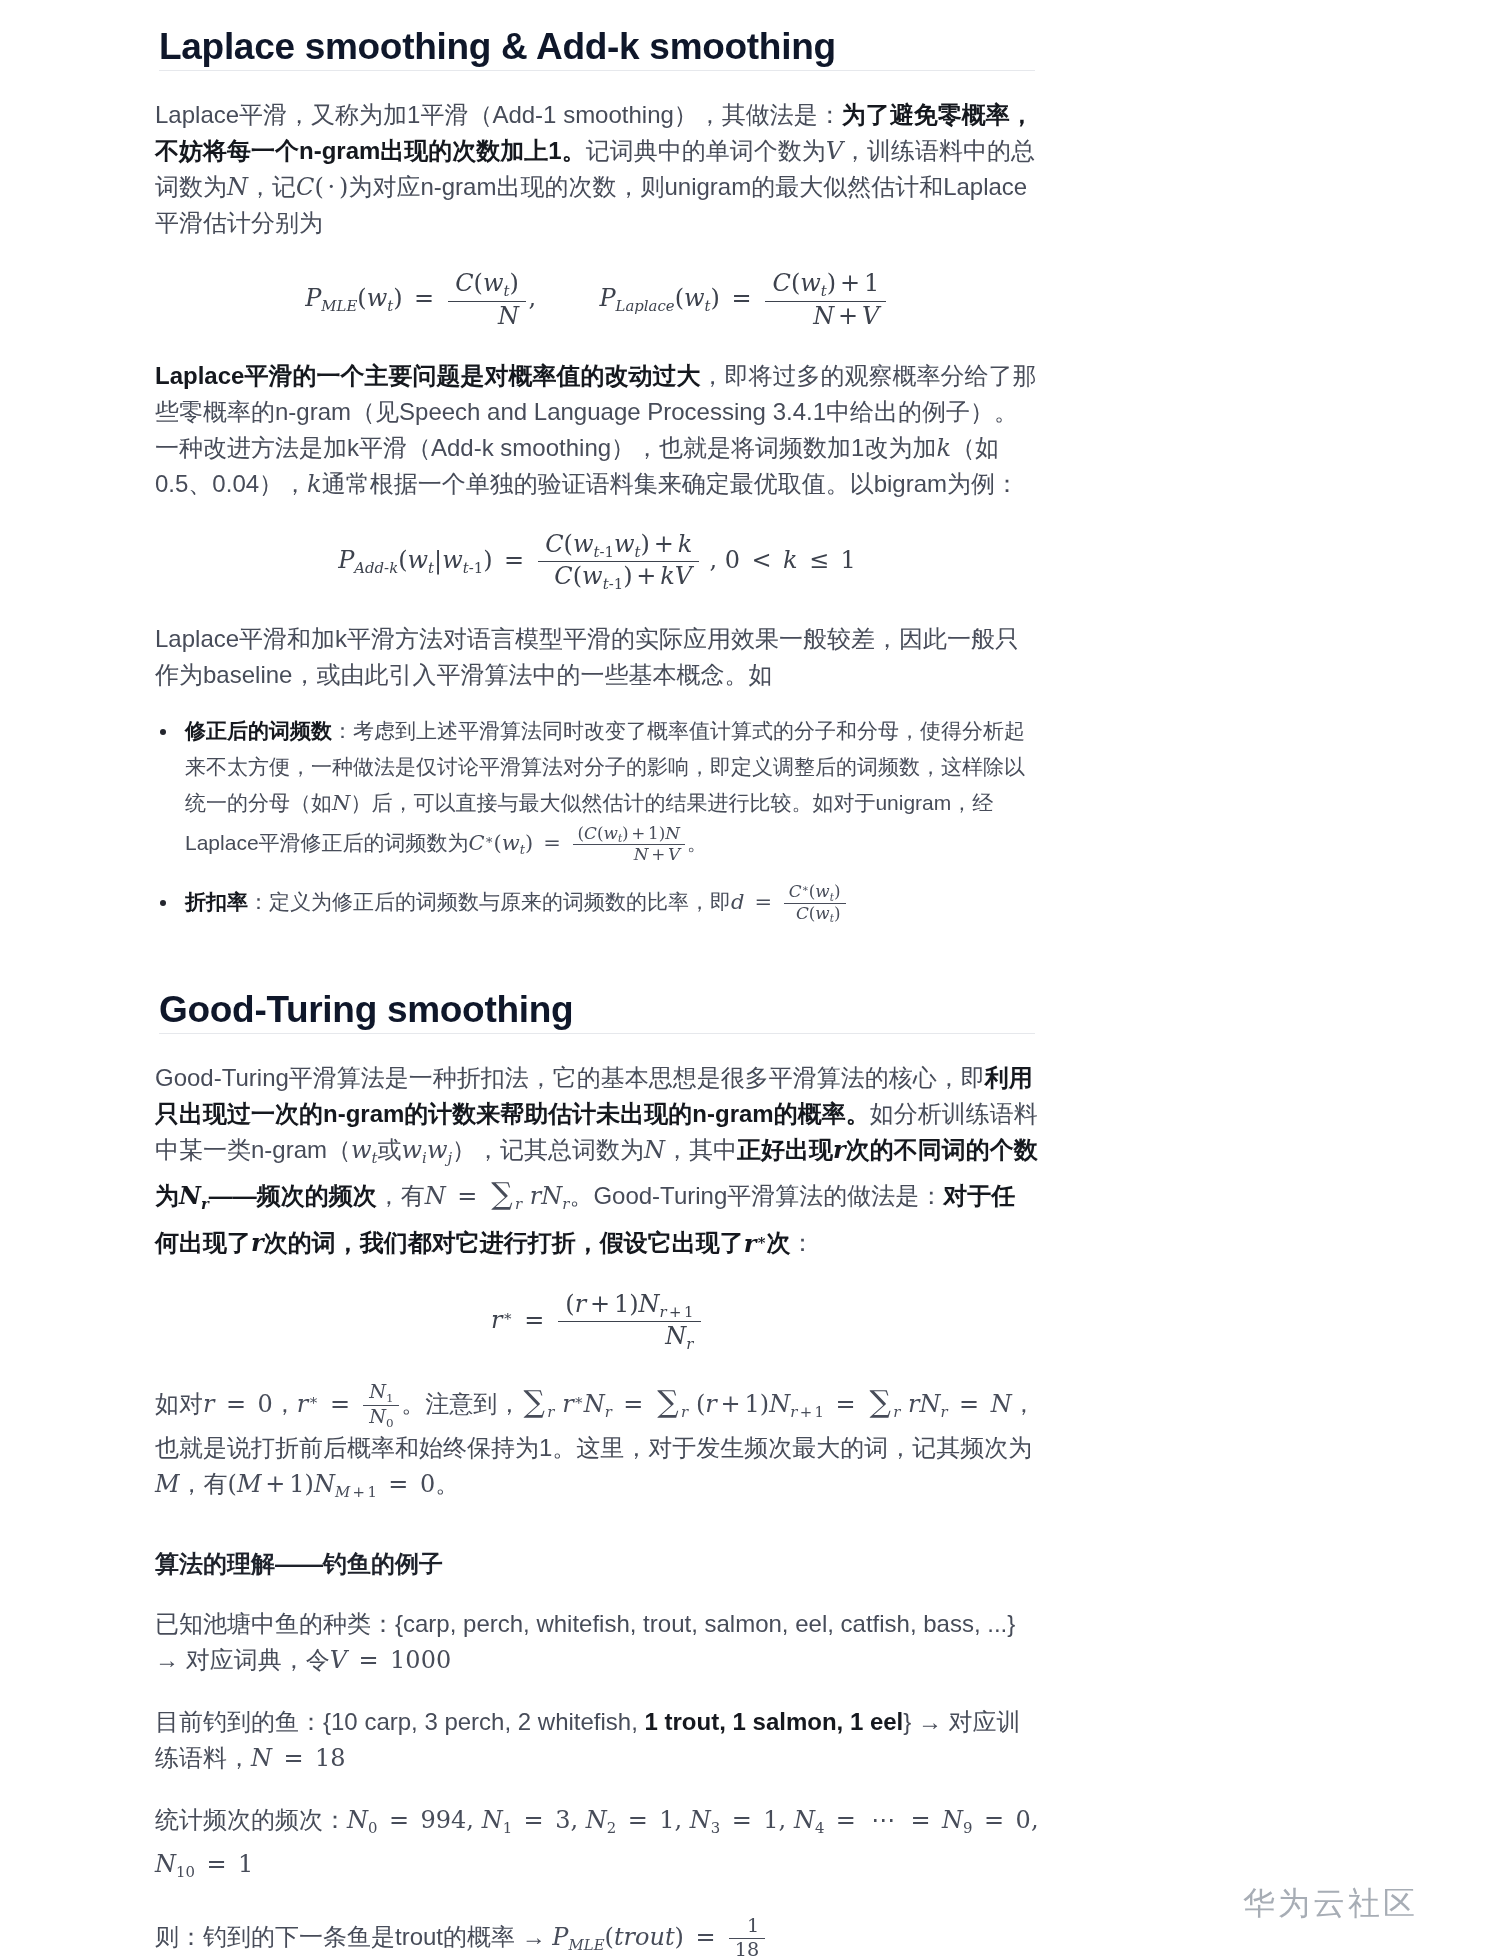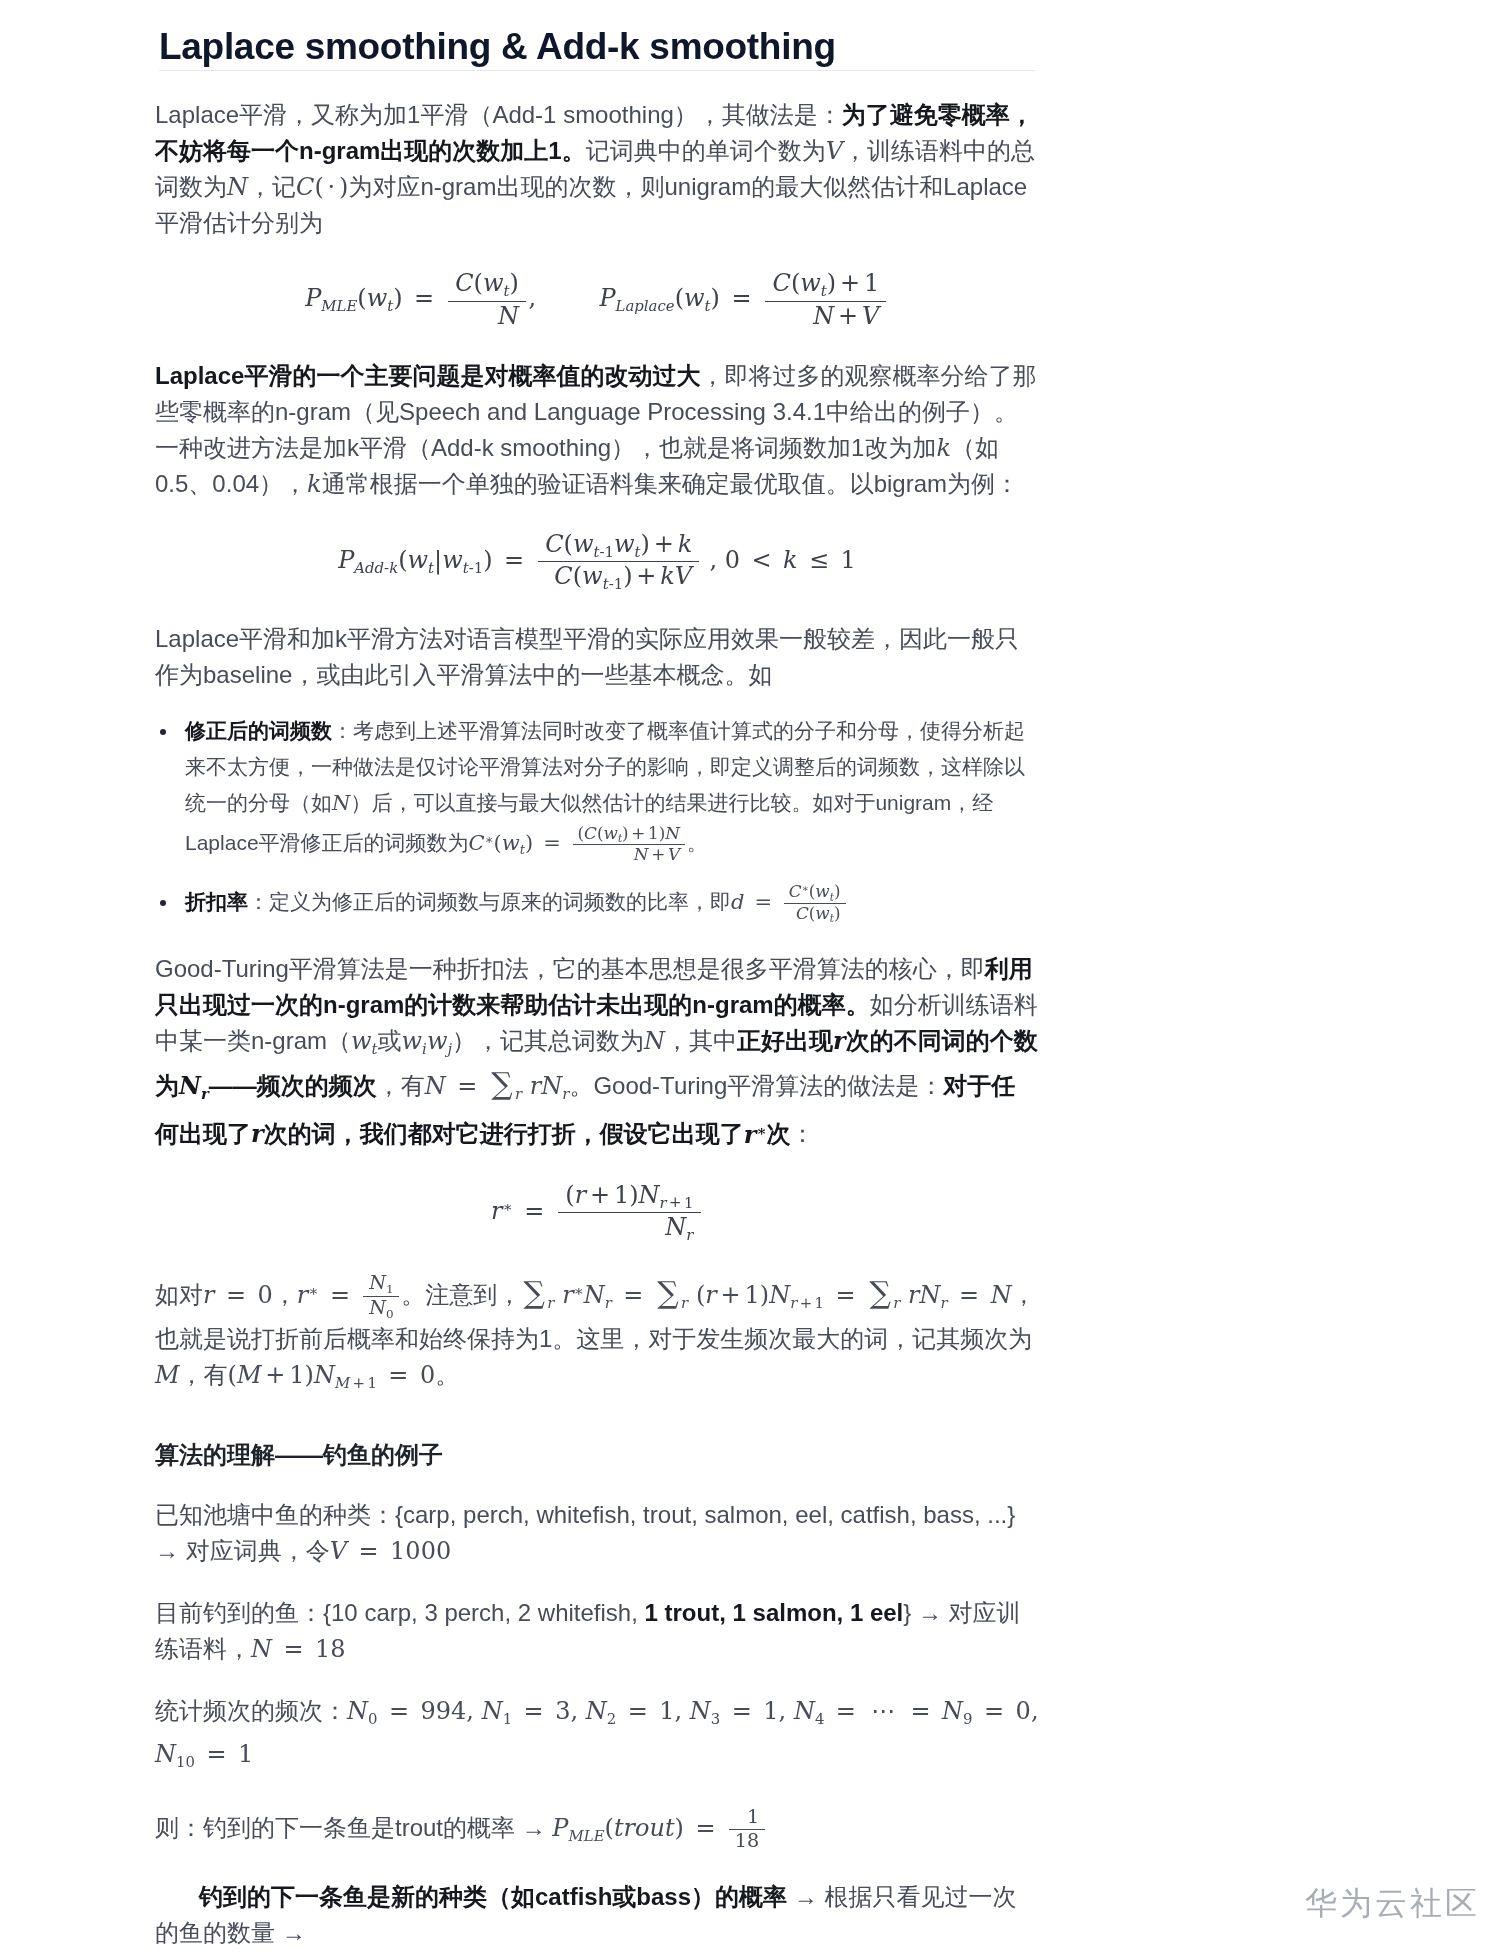--- a/index.html
+++ b/index.html
@@ -31,38 +31,39 @@
   .msup { font-size:0.62em; vertical-align:0.5em; }
   .msum { font-style:normal; font-size:1.25em; padding:0 0.08em; }
   .mfrac { display:inline-block; vertical-align:middle; text-align:right; line-height:1.18; padding:0 0.1em; }
   .mnum { display:block; padding:0 0.3em; border-bottom:1.5px solid currentColor; }
   .mden { display:block; padding:0 0.3em; }
   .para .mfrac, .blist .mfrac { font-size:0.8em; }
   .formula {
     margin:28px 0; text-align:center; font-size:24px; color:#3d424d; line-height:1.3;
   }
   .watermark {
-    position:absolute; left:1305px; top:1882px;
+    position:absolute; left:1243px; top:1882px;
     font-size:32px; color:#a7adb5; letter-spacing:3px; font-weight:400;
   }
 </style>
 </head>
 <body>
 
 <div class="article">
   <h1 class="sec-title">Laplace smoothing &amp; Add-k smoothing</h1>
   <p class="para"><span>Laplace平滑，又称为加1平滑（Add-1 smoothing），其做法是：</span><span class="seg-bold">为了避免零概率，不妨将每一个n-gram出现的次数加上1。</span><span>记词典中的单词个数为</span><span class="math"><span class="mi">V</span></span><span>，训练语料中的总词数为</span><span class="math"><span class="mi">N</span></span><span>，记</span><span class="math"><span class="mi">C</span><span class="mn">(</span><span class="mo">·</span><span class="mn">)</span></span><span>为对应n-gram出现的次数，则unigram的最大似然估计和Laplace平滑估计分别为</span></p>
   <div class="formula"><span class="math"><span class="mi">P</span><span class="msub"><span class="mi">M</span><span class="mi">L</span><span class="mi">E</span></span><span class="mn">(</span><span class="mi">w</span><span class="msub"><span class="mi">t</span></span><span class="mn">)</span><span class="mn"> </span><span class="mo">=</span><span class="mn"> </span><span class="mfrac"><span class="mnum"><span class="mi">C</span><span class="mn">(</span><span class="mi">w</span><span class="msub"><span class="mi">t</span></span><span class="mn">)</span></span><span class="mden"><span class="mi">N</span></span></span><span class="mn">,</span><span class="mo">  </span><span class="mn"> </span><span class="mi">P</span><span class="msub"><span class="mi">L</span><span class="mi">a</span><span class="mi">p</span><span class="mi">l</span><span class="mi">a</span><span class="mi">c</span><span class="mi">e</span></span><span class="mn">(</span><span class="mi">w</span><span class="msub"><span class="mi">t</span></span><span class="mn">)</span><span class="mn"> </span><span class="mo">=</span><span class="mn"> </span><span class="mfrac"><span class="mnum"><span class="mi">C</span><span class="mn">(</span><span class="mi">w</span><span class="msub"><span class="mi">t</span></span><span class="mn">)</span><span class="mo">+</span><span class="mn">1</span></span><span class="mden"><span class="mi">N</span><span class="mo">+</span><span class="mi">V</span></span></span></span></div>
   <p class="para"><span class="seg-bold">Laplace平滑的一个主要问题是对概率值的改动过大</span><span>，即将过多的观察概率分给了那些零概率的n-gram（见Speech and Language Processing 3.4.1中给出的例子）。一种改进方法是加k平滑（Add-k smoothing），也就是将词频数加1改为加</span><span class="math"><span class="mi">k</span></span><span>（如0.5、0.04），</span><span class="math"><span class="mi">k</span></span><span>通常根据一个单独的验证语料集来确定最优取值。以bigram为例：</span></p>
   <div class="formula"><span class="math"><span class="mi">P</span><span class="msub"><span class="mi">A</span><span class="mi">d</span><span class="mi">d</span><span class="mn">-</span><span class="mi">k</span></span><span class="mn">(</span><span class="mi">w</span><span class="msub"><span class="mi">t</span></span><span class="mn">|</span><span class="mi">w</span><span class="msub"><span class="mi">t</span><span class="mn">-</span><span class="mn">1</span></span><span class="mn">)</span><span class="mn"> </span><span class="mo">=</span><span class="mn"> </span><span class="mfrac"><span class="mnum"><span class="mi">C</span><span class="mn">(</span><span class="mi">w</span><span class="msub"><span class="mi">t</span><span class="mn">-</span><span class="mn">1</span></span><span class="mi">w</span><span class="msub"><span class="mi">t</span></span><span class="mn">)</span><span class="mo">+</span><span class="mi">k</span></span><span class="mden"><span class="mi">C</span><span class="mn">(</span><span class="mi">w</span><span class="msub"><span class="mi">t</span><span class="mn">-</span><span class="mn">1</span></span><span class="mn">)</span><span class="mo">+</span><span class="mi">k</span><span class="mi">V</span></span></span><span class="mn"> </span><span class="mn">,</span><span class="mn"> </span><span class="mn">0</span><span class="mn"> </span><span class="mo">&lt;</span><span class="mn"> </span><span class="mi">k</span><span class="mn"> </span><span class="mo">≤</span><span class="mn"> </span><span class="mn">1</span></span></div>
   <p class="para"><span>Laplace平滑和加k平滑方法对语言模型平滑的实际应用效果一般较差，因此一般只作为baseline，或由此引入平滑算法中的一些基本概念。如</span></p>
   <ul class="blist">
     <li><span class="seg-bold">修正后的词频数</span><span>：考虑到上述平滑算法同时改变了概率值计算式的分子和分母，使得分析起来不太方便，一种做法是仅讨论平滑算法对分子的影响，即定义调整后的词频数，这样除以统一的分母（如</span><span class="math"><span class="mi">N</span></span><span>）后，可以直接与最大似然估计的结果进行比较。如对于unigram，经Laplace平滑修正后的词频数为</span><span class="math"><span class="mi">C</span><span class="msup"><span class="mn">∗</span></span><span class="mn">(</span><span class="mi">w</span><span class="msub"><span class="mi">t</span></span><span class="mn">)</span><span class="mn"> </span><span class="mo">=</span><span class="mn"> </span><span class="mfrac"><span class="mnum"><span class="mn">(</span><span class="mi">C</span><span class="mn">(</span><span class="mi">w</span><span class="msub"><span class="mi">t</span></span><span class="mn">)</span><span class="mo">+</span><span class="mn">1</span><span class="mn">)</span><span class="mi">N</span></span><span class="mden"><span class="mi">N</span><span class="mo">+</span><span class="mi">V</span></span></span></span><span>。</span></li>
     <li><span class="seg-bold">折扣率</span><span>：定义为修正后的词频数与原来的词频数的比率，即</span><span class="math"><span class="mi">d</span><span class="mn"> </span><span class="mo">=</span><span class="mn"> </span><span class="mfrac"><span class="mnum"><span class="mi">C</span><span class="msup"><span class="mn">∗</span></span><span class="mn">(</span><span class="mi">w</span><span class="msub"><span class="mi">t</span></span><span class="mn">)</span></span><span class="mden"><span class="mi">C</span><span class="mn">(</span><span class="mi">w</span><span class="msub"><span class="mi">t</span></span><span class="mn">)</span></span></span></span></li>
   </ul>
+  <h1 class="sec-title gt">Good-Turing smoothing</h1>
   <p class="para"><span>Good-Turing平滑算法是一种折扣法，它的基本思想是很多平滑算法的核心，即</span><span class="seg-bold">利用只出现过一次的n-gram的计数来帮助估计未出现的n-gram的概率。</span><span>如分析训练语料中某一类n-gram（</span><span class="math"><span class="mi">w</span><span class="msub"><span class="mi">t</span></span></span><span>或</span><span class="math"><span class="mi">w</span><span class="msub"><span class="mi">i</span></span><span class="mi">w</span><span class="msub"><span class="mi">j</span></span></span><span>），记其总词数为</span><span class="math"><span class="mi">N</span></span><span>，其中</span><span class="seg-bold">正好出现</span><span class="math seg-bold"><span class="mi">r</span></span><span class="seg-bold">次的不同词的个数为</span><span class="math seg-bold"><span class="mi">N</span><span class="msub"><span class="mi">r</span></span></span><span class="seg-bold">——频次的频次</span><span>，有</span><span class="math"><span class="mi">N</span><span class="mn"> </span><span class="mo">=</span><span class="mn"> </span><span class="msum">∑</span><span class="msub"><span class="mi">r</span></span><span class="mn"> </span><span class="mi">r</span><span class="mi">N</span><span class="msub"><span class="mi">r</span></span></span><span>。Good-Turing平滑算法的做法是：</span><span class="seg-bold">对于任何出现了</span><span class="math seg-bold"><span class="mi">r</span></span><span class="seg-bold">次的词，我们都对它进行打折，假设它出现了</span><span class="math seg-bold"><span class="mi">r</span><span class="msup"><span class="mn">∗</span></span></span><span class="seg-bold">次</span><span>：</span></p>
   <div class="formula"><span class="math"><span class="mi">r</span><span class="msup"><span class="mn">∗</span></span><span class="mn"> </span><span class="mo">=</span><span class="mn"> </span><span class="mfrac"><span class="mnum"><span class="mn">(</span><span class="mi">r</span><span class="mo">+</span><span class="mn">1</span><span class="mn">)</span><span class="mi">N</span><span class="msub"><span class="mi">r</span><span class="mo">+</span><span class="mn">1</span></span></span><span class="mden"><span class="mi">N</span><span class="msub"><span class="mi">r</span></span></span></span></span></div>
   <p class="para"><span>如对</span><span class="math"><span class="mi">r</span><span class="mn"> </span><span class="mo">=</span><span class="mn"> </span><span class="mn">0</span></span><span>，</span><span class="math"><span class="mi">r</span><span class="msup"><span class="mn">∗</span></span><span class="mn"> </span><span class="mo">=</span><span class="mn"> </span><span class="mfrac"><span class="mnum"><span class="mi">N</span><span class="msub"><span class="mn">1</span></span></span><span class="mden"><span class="mi">N</span><span class="msub"><span class="mn">0</span></span></span></span></span><span>。注意到，</span><span class="math"><span class="msum">∑</span><span class="msub"><span class="mi">r</span></span><span class="mn"> </span><span class="mi">r</span><span class="msup"><span class="mn">∗</span></span><span class="mi">N</span><span class="msub"><span class="mi">r</span></span><span class="mn"> </span><span class="mo">=</span><span class="mn"> </span><span class="msum">∑</span><span class="msub"><span class="mi">r</span></span><span class="mn"> </span><span class="mn">(</span><span class="mi">r</span><span class="mo">+</span><span class="mn">1</span><span class="mn">)</span><span class="mi">N</span><span class="msub"><span class="mi">r</span><span class="mo">+</span><span class="mn">1</span></span><span class="mn"> </span><span class="mo">=</span><span class="mn"> </span><span class="msum">∑</span><span class="msub"><span class="mi">r</span></span><span class="mn"> </span><span class="mi">r</span><span class="mi">N</span><span class="msub"><span class="mi">r</span></span><span class="mn"> </span><span class="mo">=</span><span class="mn"> </span><span class="mi">N</span></span><span>，也就是说打折前后概率和始终保持为1。这里，对于发生频次最大的词，记其频次为</span><span class="math"><span class="mi">M</span></span><span>，有</span><span class="math"><span class="mn">(</span><span class="mi">M</span><span class="mo">+</span><span class="mn">1</span><span class="mn">)</span><span class="mi">N</span><span class="msub"><span class="mi">M</span><span class="mo">+</span><span class="mn">1</span></span><span class="mn"> </span><span class="mo">=</span><span class="mn"> </span><span class="mn">0</span></span><span>。</span></p>
   <h3 class="sub-title">算法的理解——钓鱼的例子</h3>
   <p class="para"><span>已知池塘中鱼的种类：{carp, perch, whitefish, trout, salmon, eel, catfish, bass, ...} → 对应词典，令</span><span class="math"><span class="mi">V</span><span class="mn"> </span><span class="mo">=</span><span class="mn"> </span><span class="mn">1</span><span class="mn">0</span><span class="mn">0</span><span class="mn">0</span></span></p>
   <p class="para"><span>目前钓到的鱼：{10 carp, 3 perch, 2 whitefish, </span><span class="seg-bold">1 trout, 1 salmon, 1 eel</span><span>} → 对应训练语料，</span><span class="math"><span class="mi">N</span><span class="mn"> </span><span class="mo">=</span><span class="mn"> </span><span class="mn">1</span><span class="mn">8</span></span></p>
   <p class="para"><span>统计频次的频次：</span><span class="math"><span class="mi">N</span><span class="msub"><span class="mn">0</span></span><span class="mn"> </span><span class="mo">=</span><span class="mn"> </span><span class="mn">9</span><span class="mn">9</span><span class="mn">4</span><span class="mn">,</span><span class="mn"> </span><span class="mi">N</span><span class="msub"><span class="mn">1</span></span><span class="mn"> </span><span class="mo">=</span><span class="mn"> </span><span class="mn">3</span><span class="mn">,</span><span class="mn"> </span><span class="mi">N</span><span class="msub"><span class="mn">2</span></span><span class="mn"> </span><span class="mo">=</span><span class="mn"> </span><span class="mn">1</span><span class="mn">,</span><span class="mn"> </span><span class="mi">N</span><span class="msub"><span class="mn">3</span></span><span class="mn"> </span><span class="mo">=</span><span class="mn"> </span><span class="mn">1</span><span class="mn">,</span><span class="mn"> </span><span class="mi">N</span><span class="msub"><span class="mn">4</span></span><span class="mn"> </span><span class="mo">=</span><span class="mn"> </span><span class="mo">⋯</span><span class="mn"> </span><span class="mo">=</span><span class="mn"> </span><span class="mi">N</span><span class="msub"><span class="mn">9</span></span><span class="mn"> </span><span class="mo">=</span><span class="mn"> </span><span class="mn">0</span><span class="mn">,</span><span class="mn"> </span><span class="mi">N</span><span class="msub"><span class="mn">1</span><span class="mn">0</span></span><span class="mn"> </span><span class="mo">=</span><span class="mn"> </span><span class="mn">1</span></span></p>
   <p class="para"><span>则：钓到的下一条鱼是trout的概率 → </span><span class="math"><span class="mi">P</span><span class="msub"><span class="mi">M</span><span class="mi">L</span><span class="mi">E</span></span><span class="mn">(</span><span class="mi">t</span><span class="mi">r</span><span class="mi">o</span><span class="mi">u</span><span class="mi">t</span><span class="mn">)</span><span class="mn"> </span><span class="mo">=</span><span class="mn"> </span><span class="mfrac"><span class="mnum"><span class="mn">1</span></span><span class="mden"><span class="mn">1</span><span class="mn">8</span></span></span></span></p>
   <p class="para indent-first"><span class="seg-bold">钓到的下一条鱼是新的种类（如catfish或bass）的概率</span><span> → 根据只看见过一次的鱼的数量 → </span></p>
 </div>

